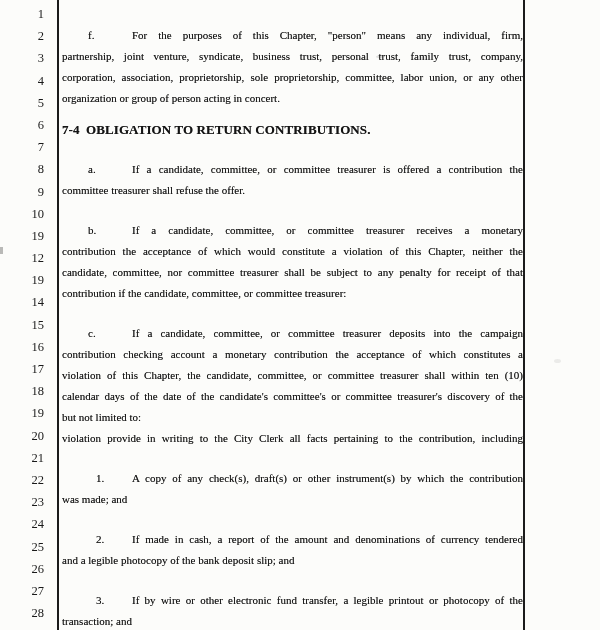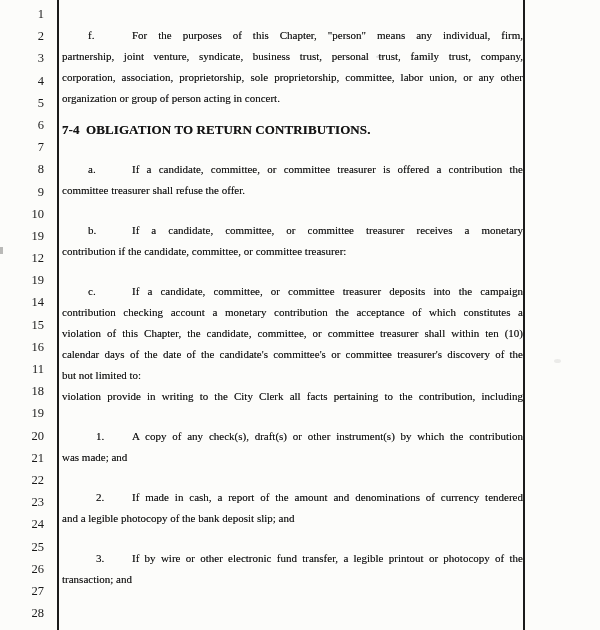--- a/index.html
+++ b/index.html
@@ -97,21 +97,21 @@
       <div class="lineno">7</div>
       <div class="lineno">8</div>
       <div class="lineno">9</div>
       <div class="lineno">10</div>
       <div class="lineno">19</div>
       <div class="lineno">12</div>
       <div class="lineno">19</div>
       <div class="lineno">14</div>
       <div class="lineno">15</div>
       <div class="lineno">16</div>
-      <div class="lineno">11</div>
+      <div class="lineno">17</div>
       <div class="lineno">18</div>
       <div class="lineno">19</div>
       <div class="lineno">20</div>
       <div class="lineno">21</div>
       <div class="lineno">22</div>
       <div class="lineno">23</div>
       <div class="lineno">24</div>
       <div class="lineno">25</div>
       <div class="lineno">26</div>
       <div class="lineno">27</div>
@@ -128,20 +128,22 @@
       </div>
       <div class="block heading">
         <div class="line first last"><span class="hlabel">7-4</span><span>OBLIGATION TO RETURN CONTRIBUTIONS.</span></div>
       </div>
       <div class="block para">
         <div class="line first"><span class="plabel">a.</span><span>If a candidate, committee, or committee treasurer is offered a contribution the</span></div>
         <div class="line last">committee treasurer shall refuse the offer.</div>
       </div>
       <div class="block para">
         <div class="line first"><span class="plabel">b.</span><span>If a candidate, committee, or committee treasurer receives a monetary</span></div>
+        <div class="line">contribution the acceptance of which would constitute a violation of this Chapter, neither the</div>
+        <div class="line">candidate, committee, nor committee treasurer shall be subject to any penalty for receipt of that</div>
         <div class="line last">contribution if the candidate, committee, or committee treasurer:</div>
       </div>
       <div class="block para">
         <div class="line first"><span class="plabel">c.</span><span>If a candidate, committee, or committee treasurer deposits into the campaign</span></div>
         <div class="line">contribution checking account a monetary contribution the acceptance of which constitutes a</div>
         <div class="line">violation of this Chapter, the candidate, committee, or committee treasurer shall within ten (10)</div>
         <div class="line">calendar days of the date of the candidate's committee's or committee treasurer's discovery of the</div>
         <div class="line last">but not limited to:</div>
         <div class="line">violation provide in writing to the City Clerk all facts pertaining to the contribution, including</div>
       </div>

